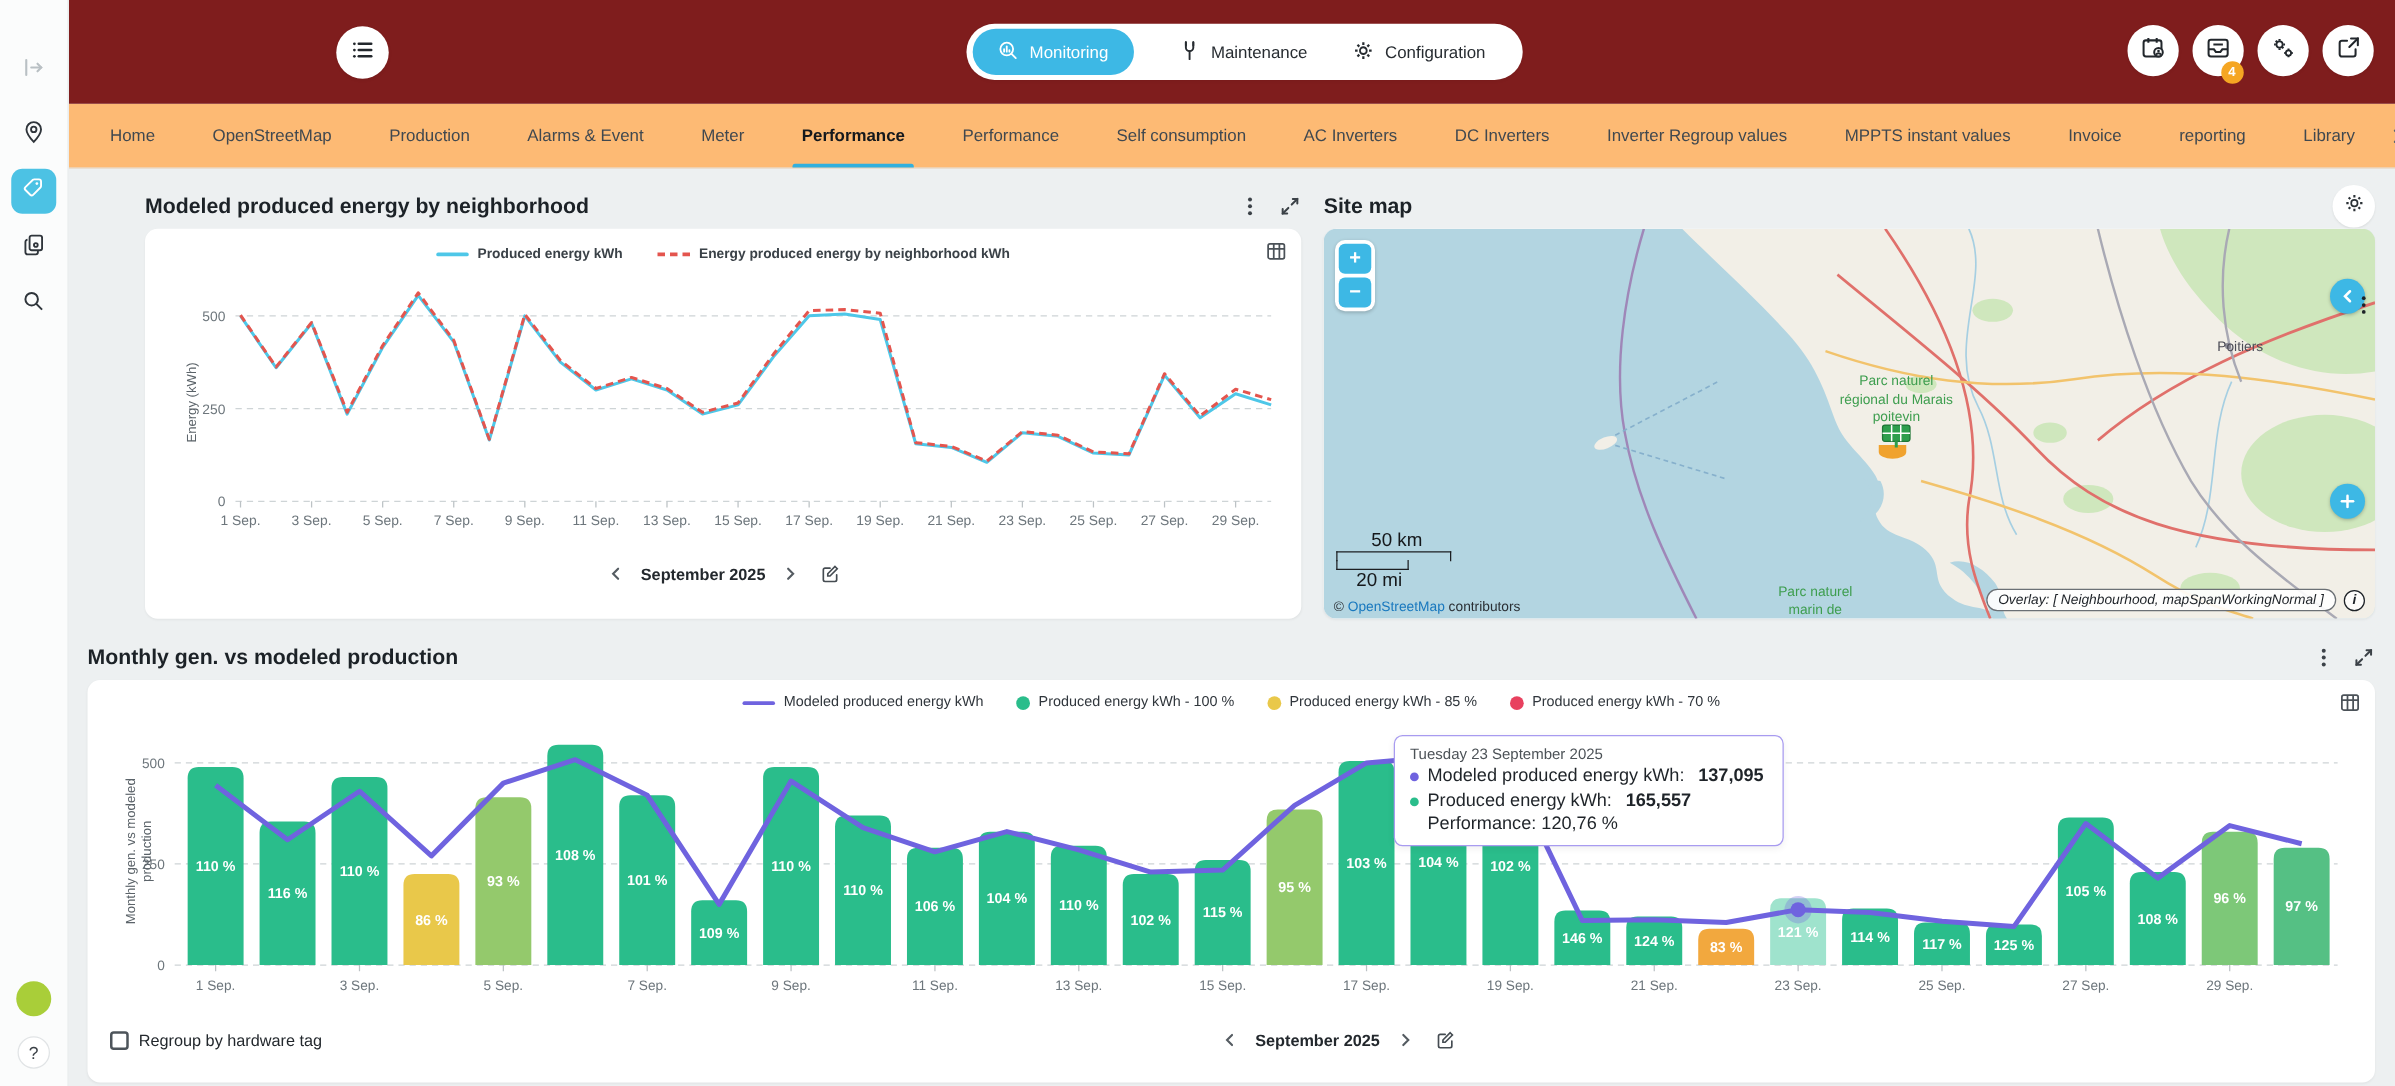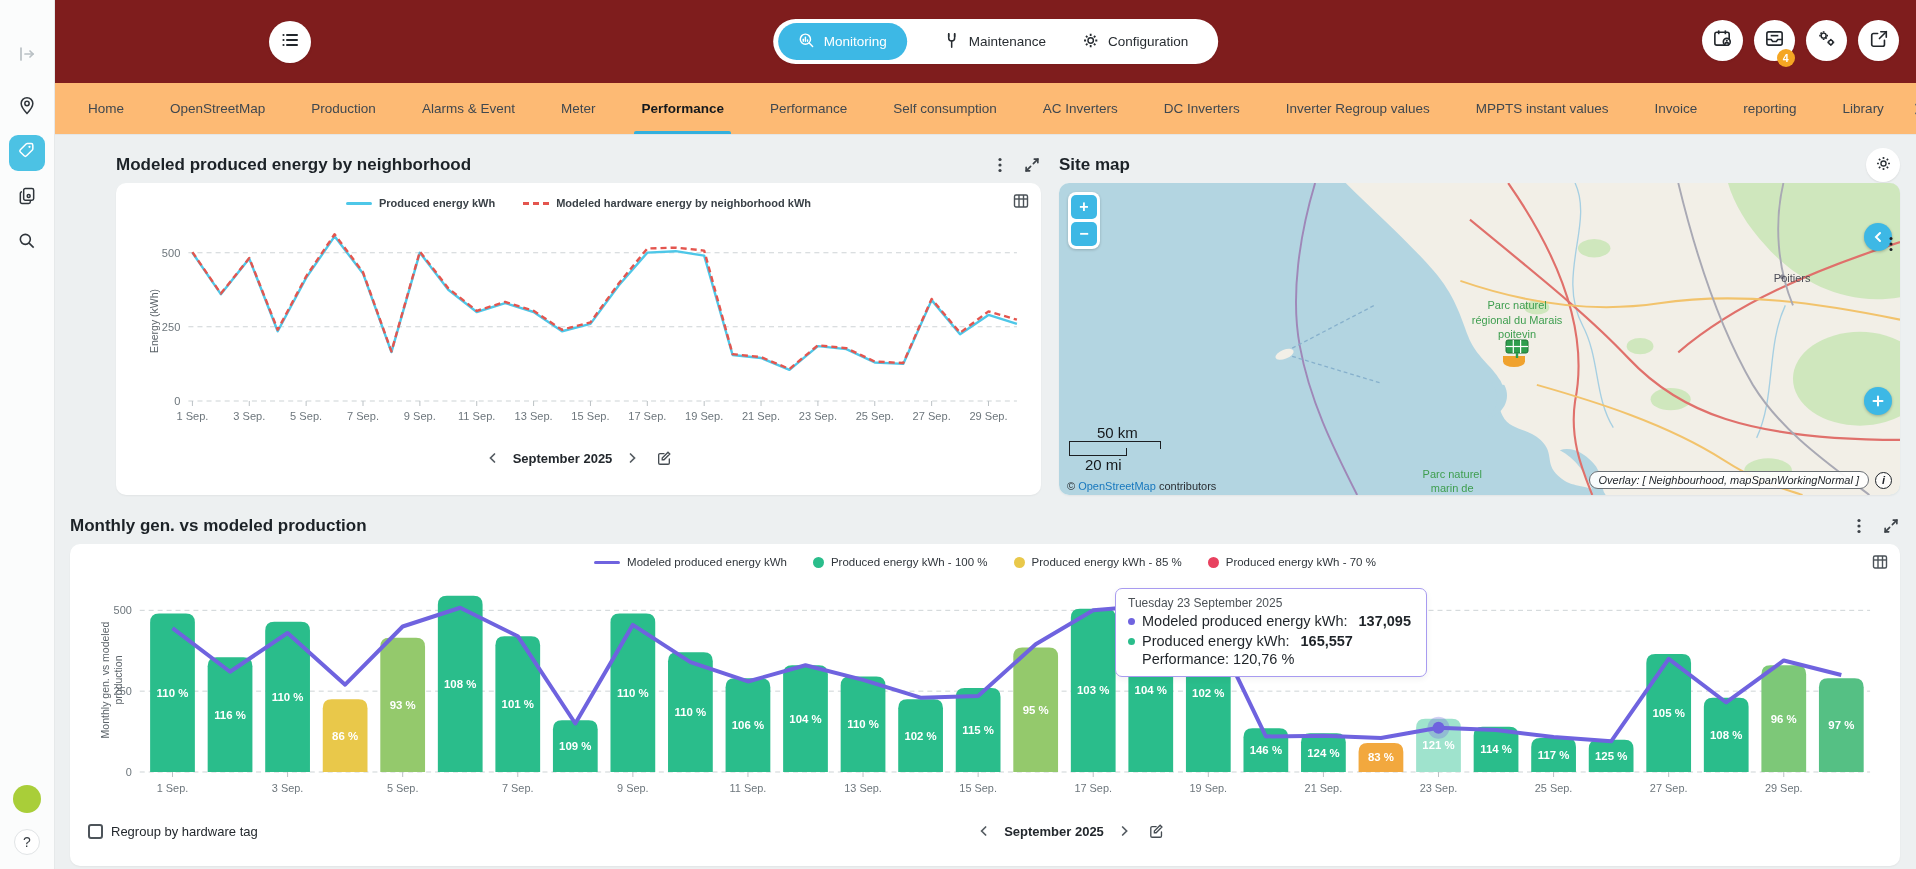--- a/index.html
+++ b/index.html
@@ -364,21 +364,21 @@
               <line x1="1.5" y1="6" x2="14.5" y2="6"></line>
             </svg>
         </span>
         <div class="legend-row">
           <div class="legend-item">
             <span class="sw-line" style="background: rgb(78, 199, 232);"></span>
             <span>Produced energy kWh</span>
           </div>
           <div class="legend-item">
             <span class="sw-dash" style="border-color: rgb(228, 85, 78);"></span>
-            <span>Modeled hardware energy by neighborhood kWh</span>
+            <span>Energy produced energy by neighborhood kWh</span>
           </div>
         </div>
         <div class="chart-wrap">
           <div class="ylabel ylabel-1">Energy (kWh)</div>
           <svg width="100%" height="230" viewBox="0 0 880 230" preserveAspectRatio="none">
               <line x1="48" x2="870" y1="192" y2="192" class="grid"></line>
               <text x="40" y="196" class="tick ty">0</text>
               <line x1="48" x2="870" y1="117.83333333333331" y2="117.83333333333331" class="grid"></line>
               <text x="40" y="121.83333333333331" class="tick ty">250</text>
               <line x1="48" x2="870" y1="43.66666666666666" y2="43.66666666666666" class="grid"></line>

